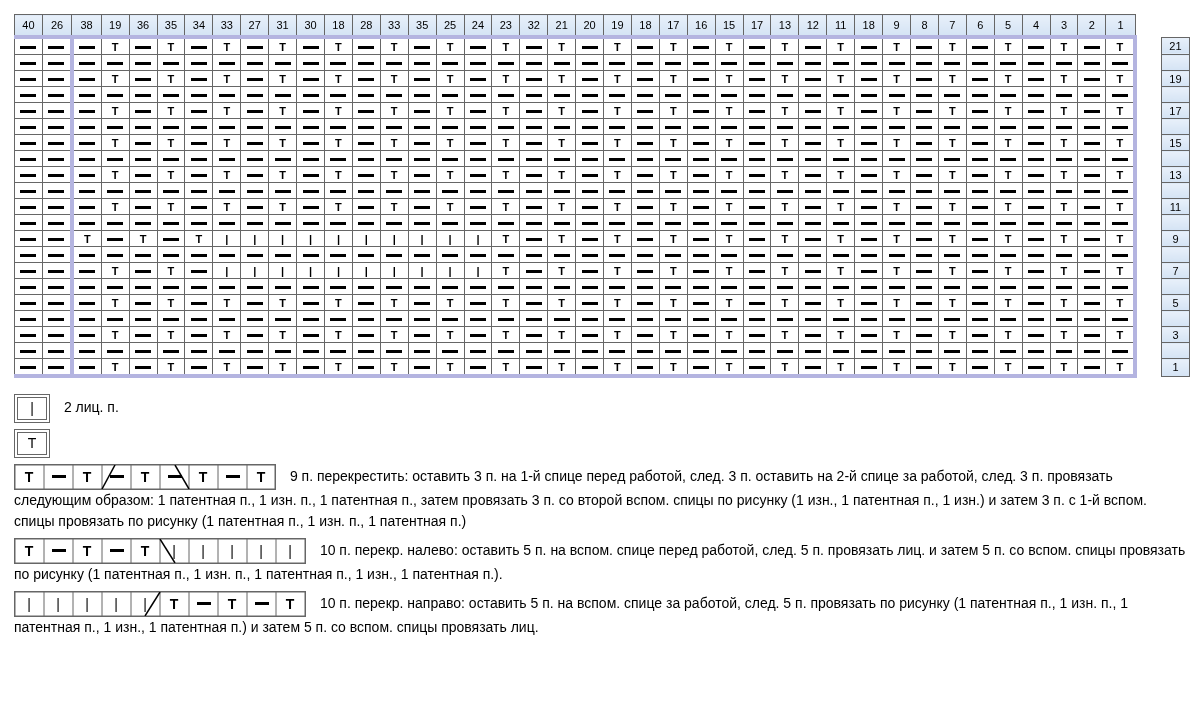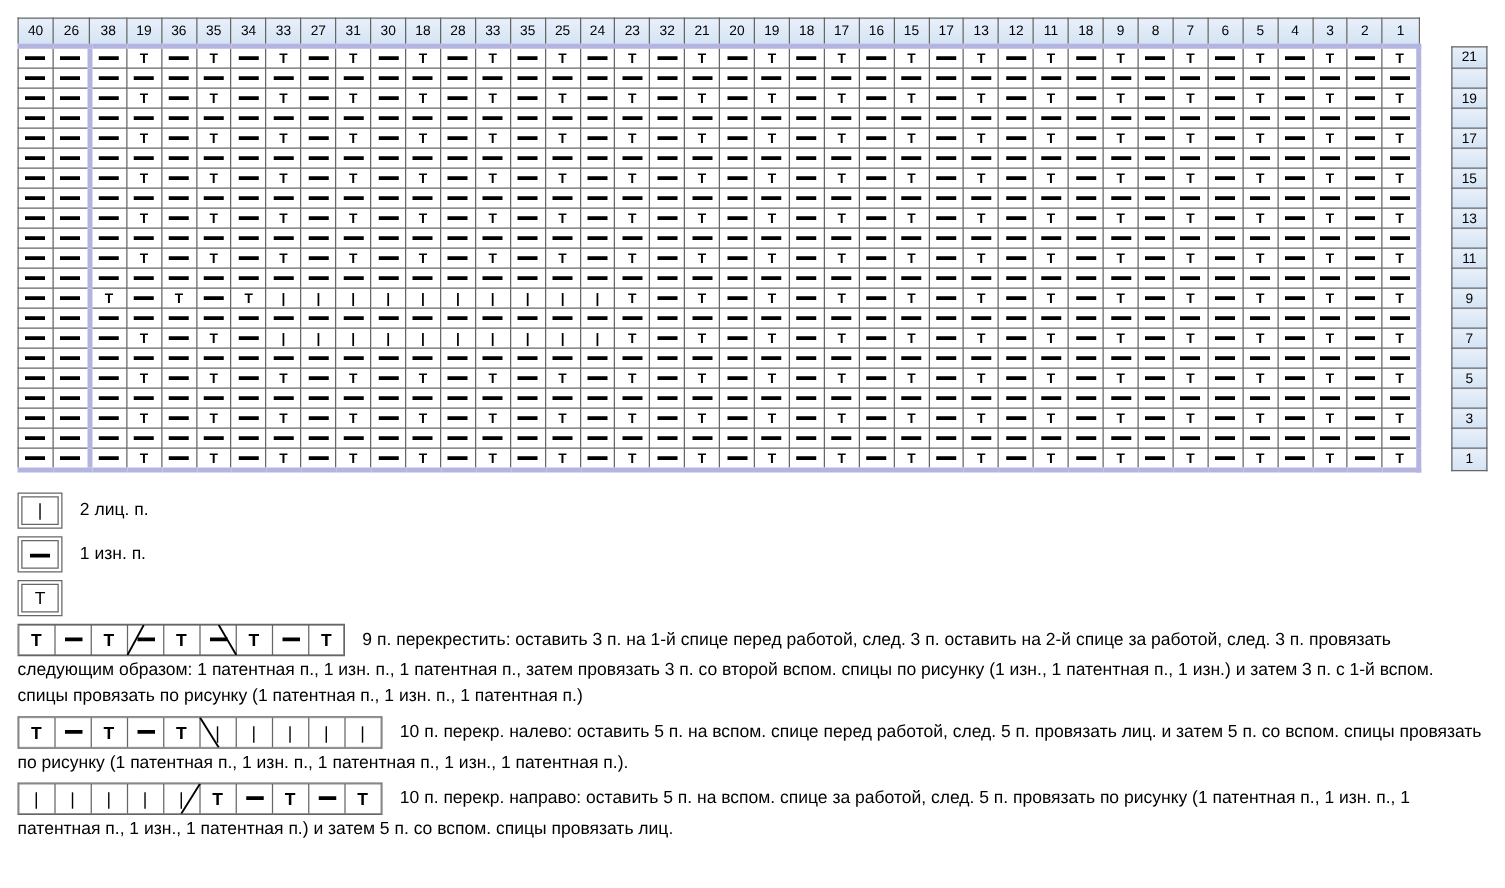--- a/index.html
+++ b/index.html
@@ -1043,28 +1043,20 @@
 
 <div class="row">
   <table class="lbox"><tbody>
           <tr>
             <td><span>|</span></td>
           </tr>
         </tbody></table>
   <span>2 лиц. п.</span>
 </div>
 
-<div class="row">
-  <table class="lbox"><tbody>
-          <tr>
-            <td><span class="purl"></span></td>
-          </tr>
-        </tbody></table>
-  <span>1 изн. п.</span>
-</div>
 
 <div class="row">
   <table class="lbox"><tbody>
           <tr>
             <td><span>T</span></td>
           </tr>
         </tbody></table>
 </div>
 
 <div class="row">

